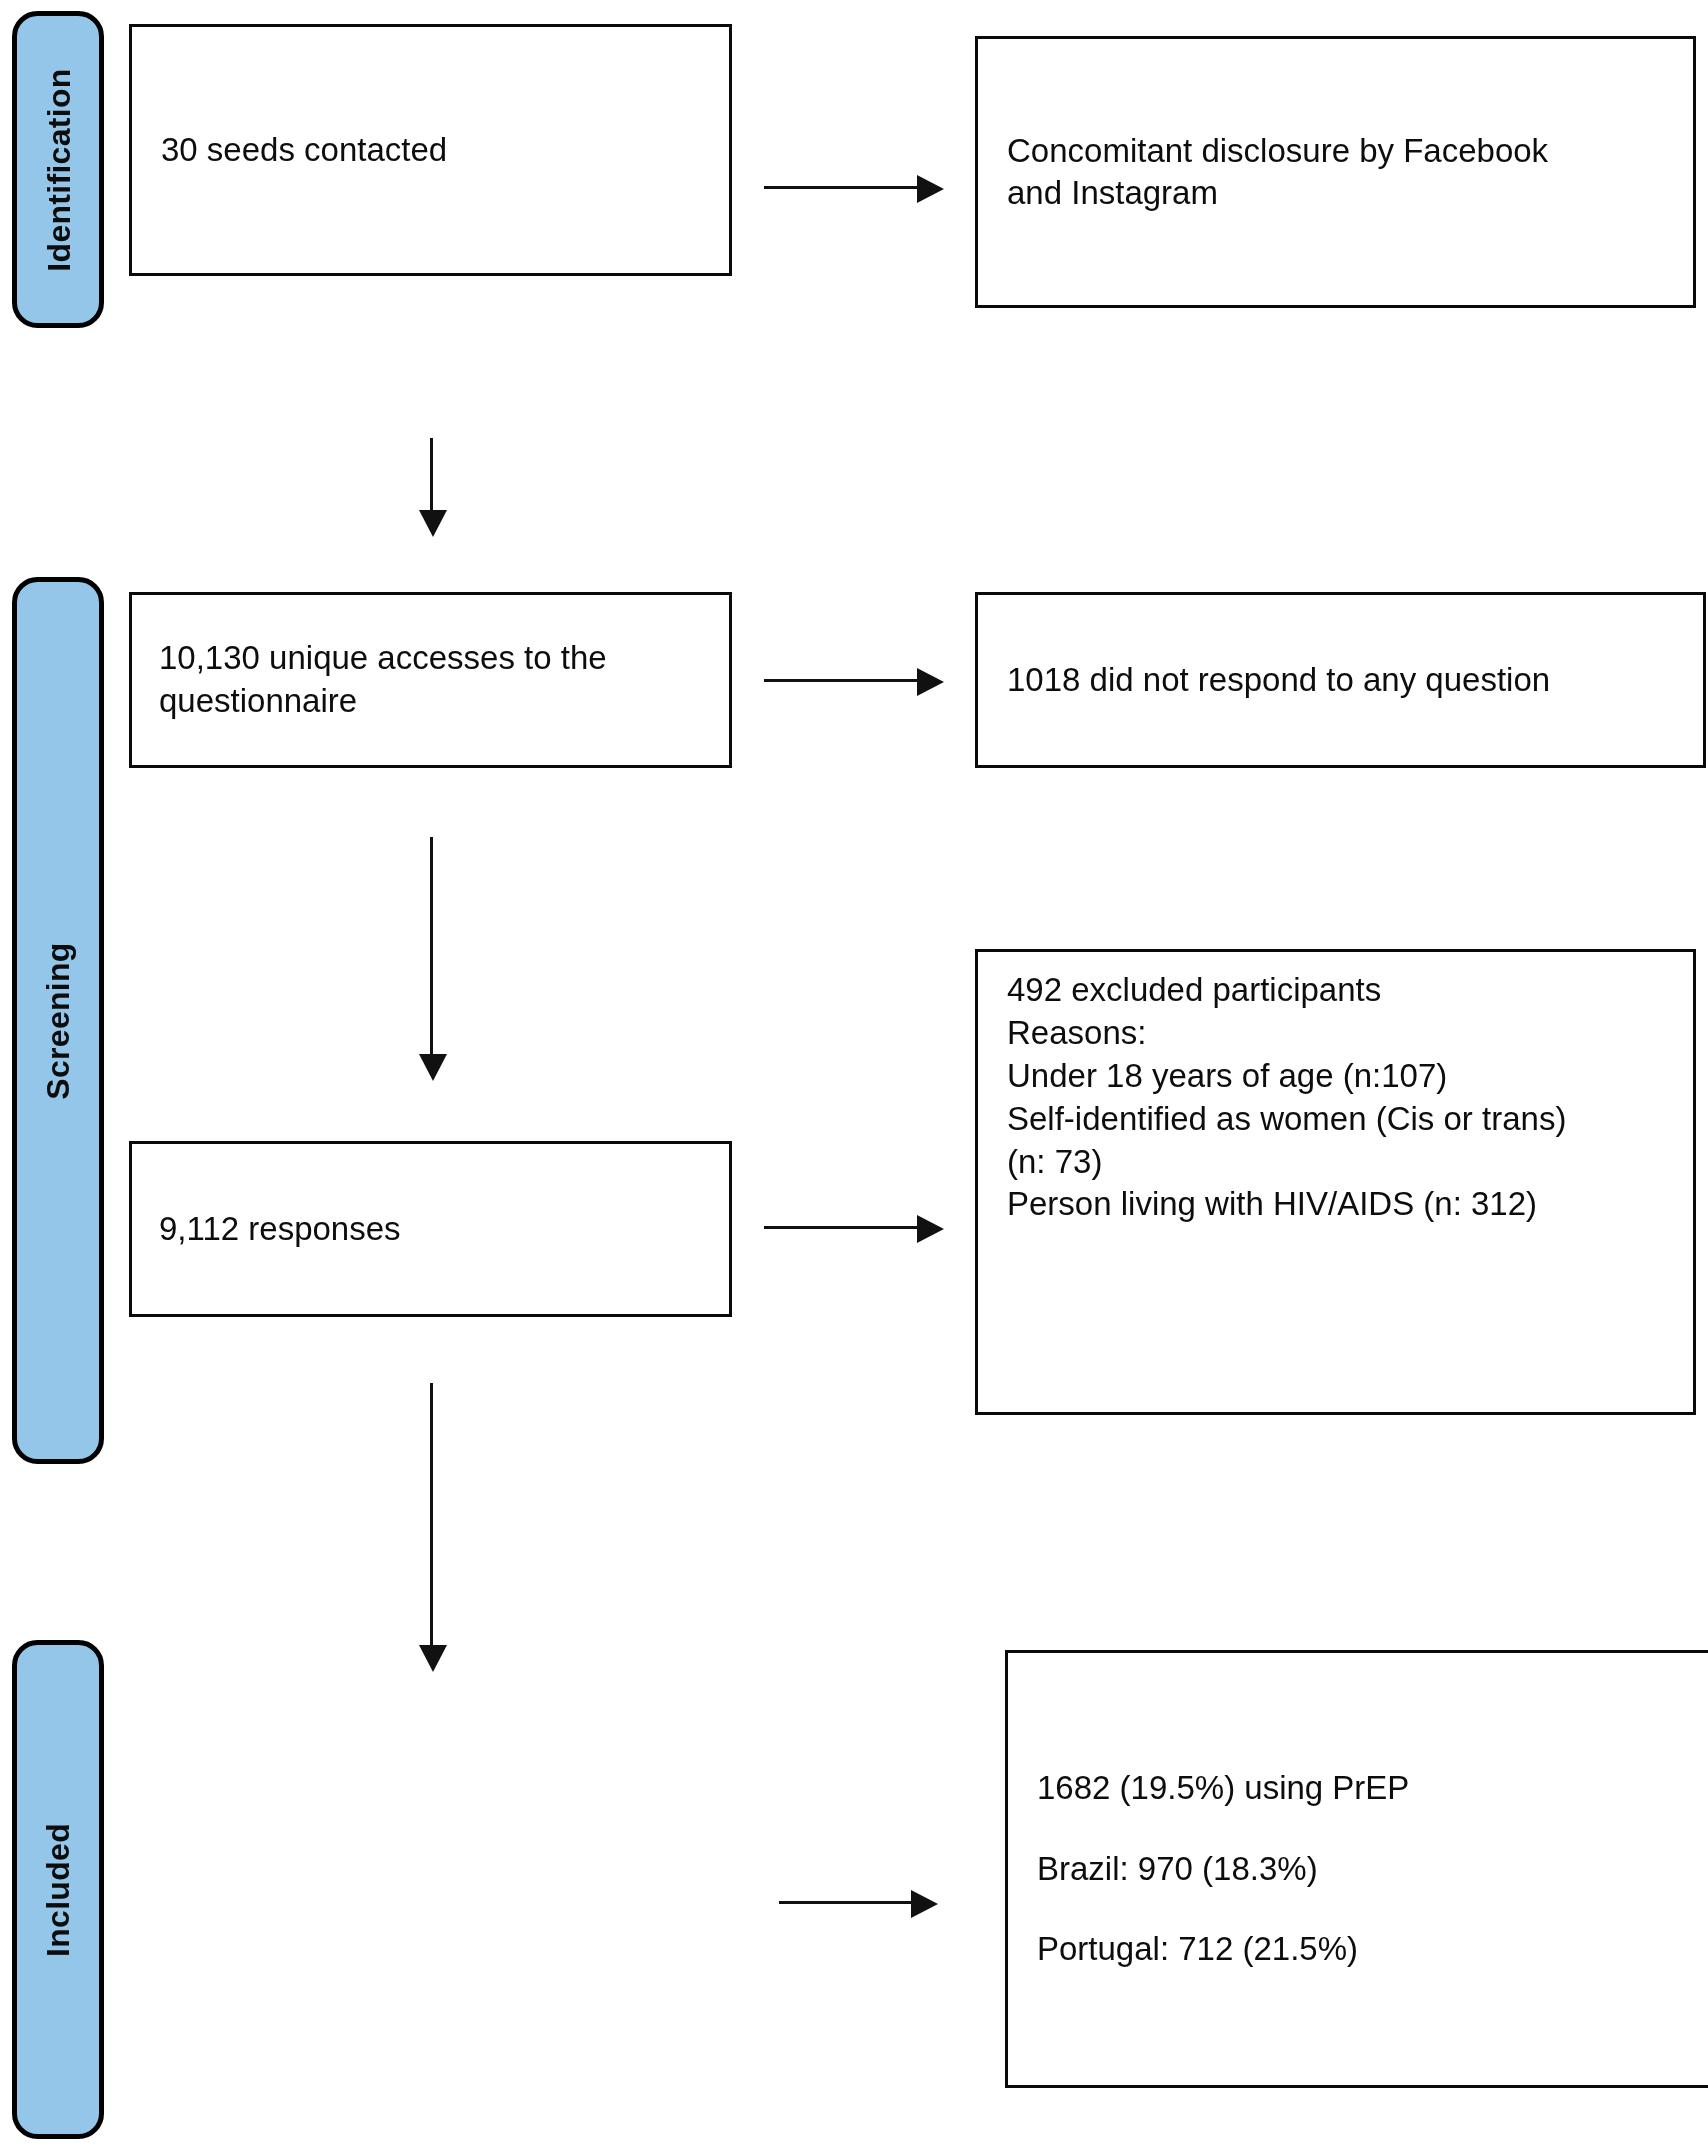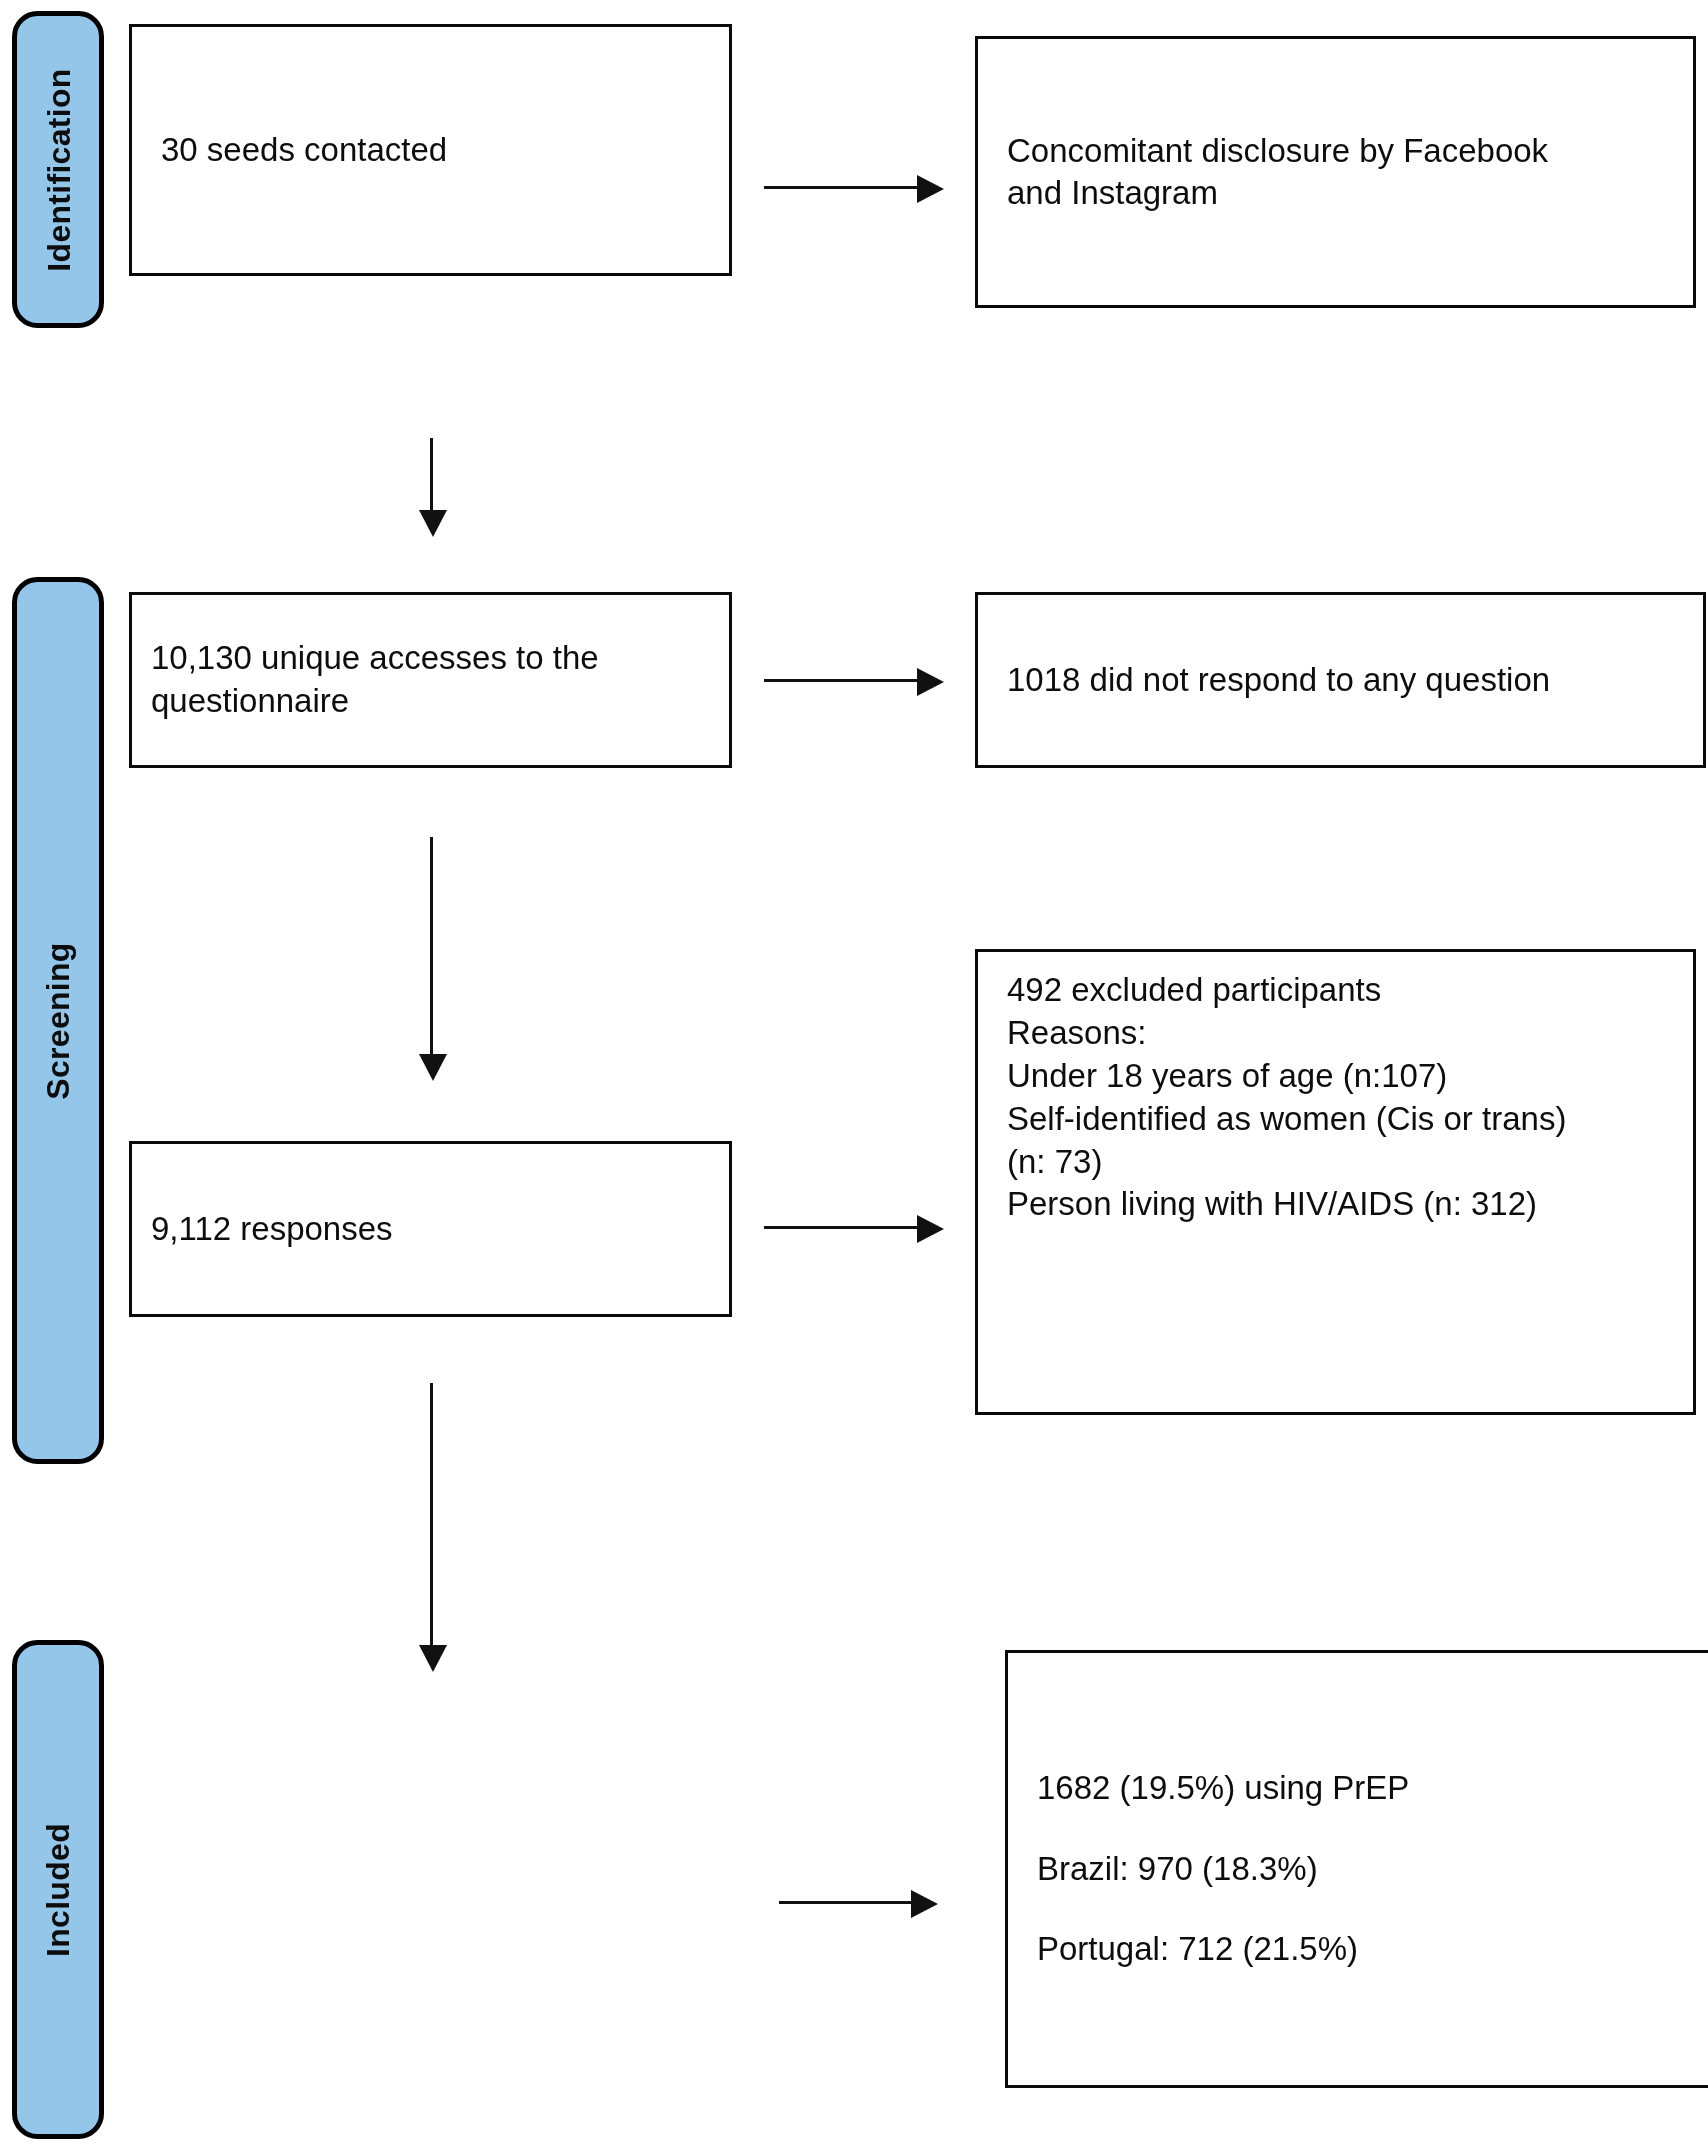--- a/index.html
+++ b/index.html
@@ -44,21 +44,21 @@
   
   .flow-box {
     position: absolute;
     background: #ffffff;
     border: 3.9px solid #0a0a0a;
     box-sizing: border-box;
     display: flex;
     align-items: center;
   }
   .flow-box-text {
-    padding: 0 19px;
+    padding: 0 27px;
     font-family: "Liberation Sans", sans-serif;
     font-size: 33px;
     line-height: 1.30;
     color: #0d0d0d;
     white-space: pre-line;
   }
   .flow-box.pad-wide .flow-box-text { padding: 0 29px; }
 
   
   .arrow-h {

